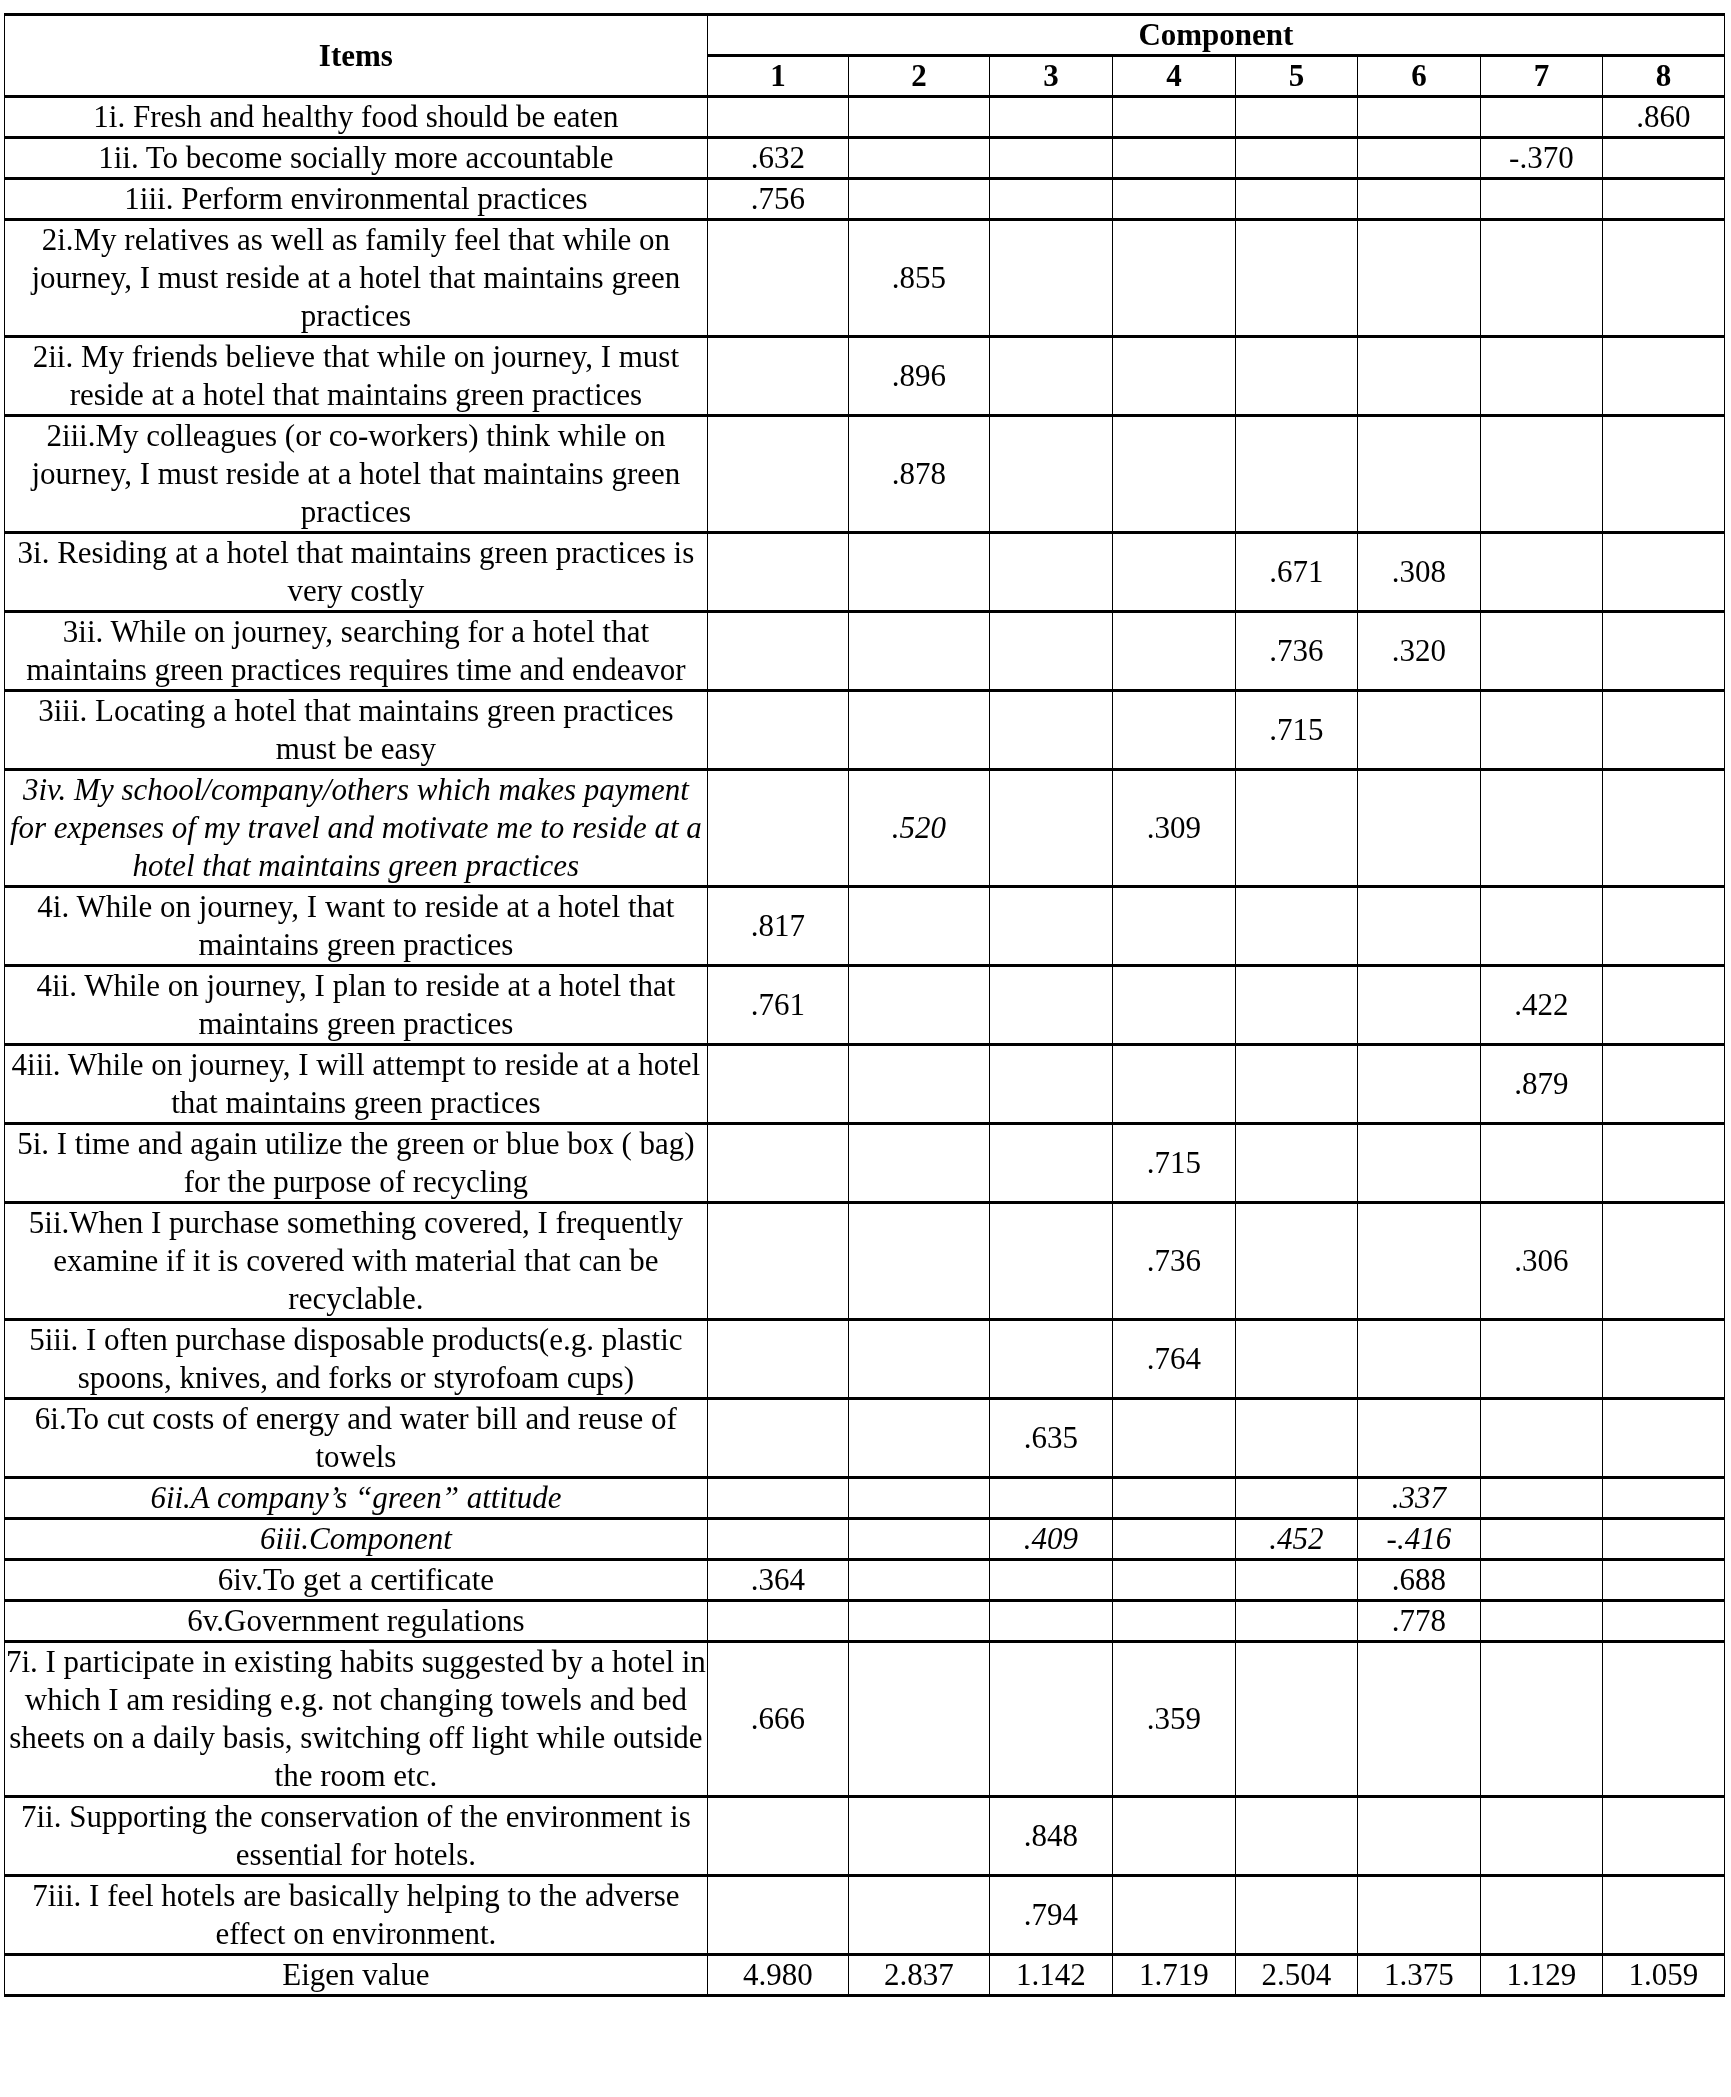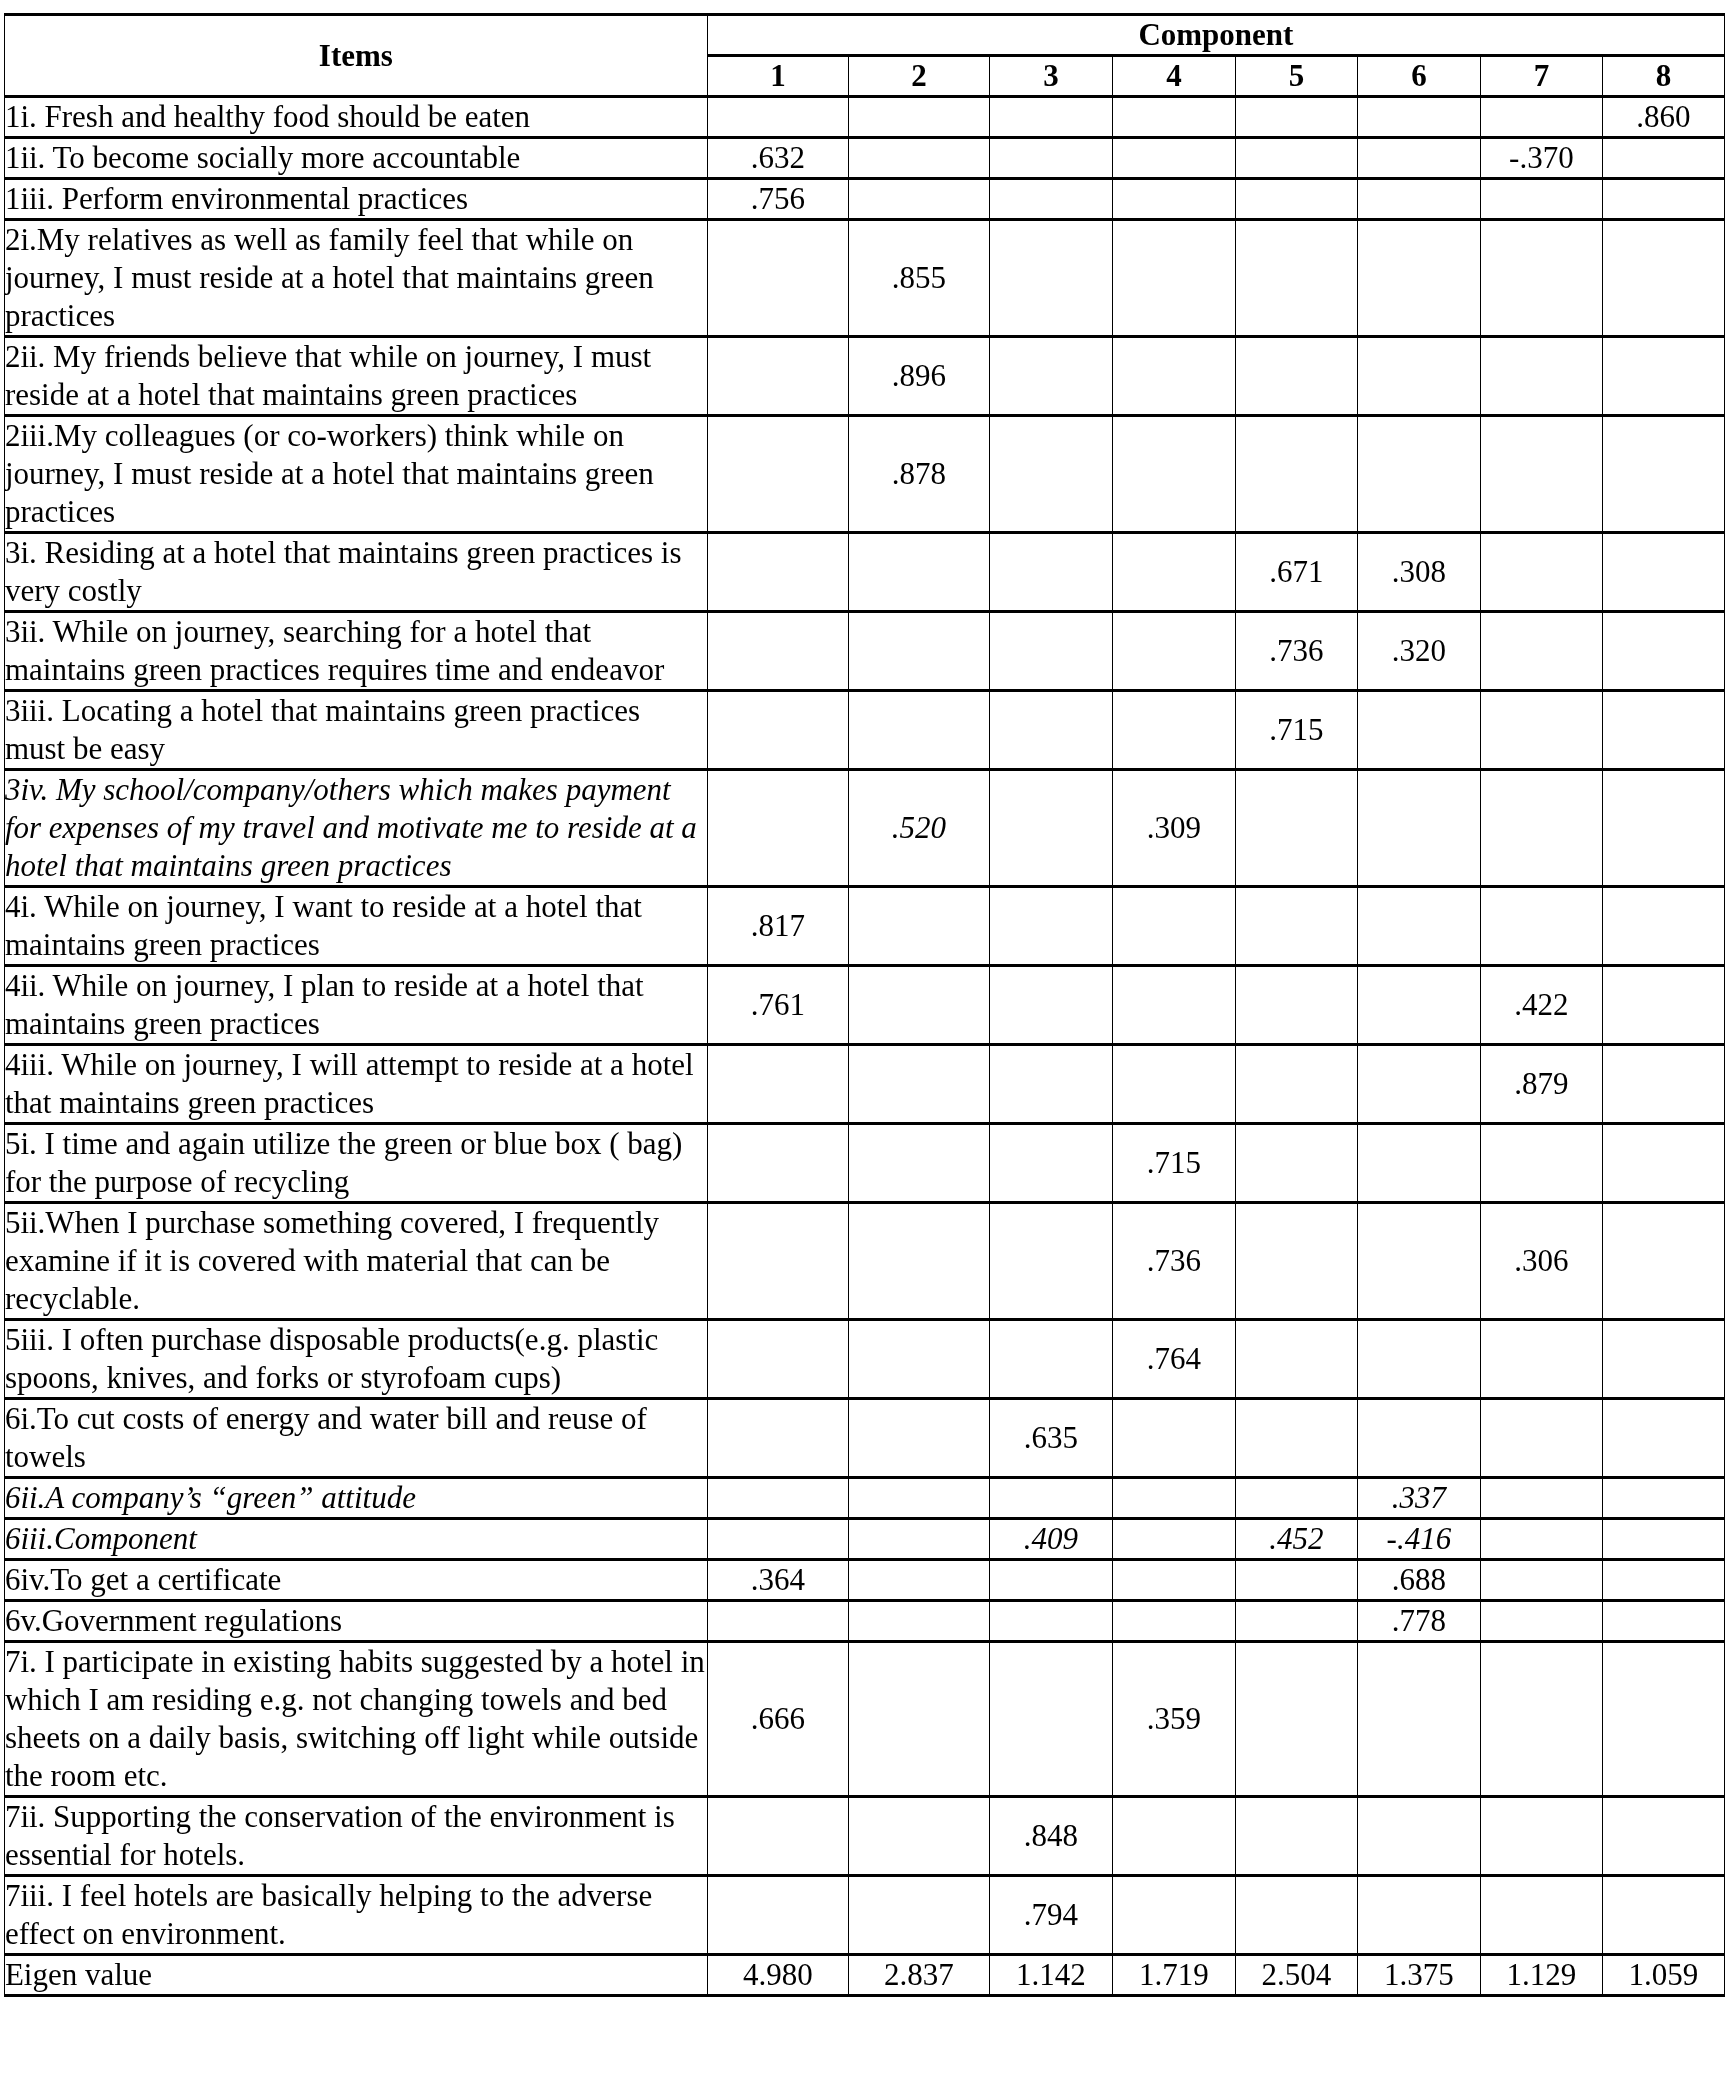--- a/index.html
+++ b/index.html
@@ -21,21 +21,21 @@
     border-right: 1.6px solid #000;
     border-top: 3.1px solid #000;
     border-bottom: 3.1px solid #000;
     padding: 0;
     vertical-align: middle;
   }
   table.loadings th { font-weight: bold; text-align: center; }
   th.items-head { font-size: 31px; }
   th.comp-head { height: 38px; border-bottom: 2.4px solid #000; margin-top: 24px; }
   th.num-head { height: 38px; }
-  td.item { text-align: left; padding-left: 15.7px; padding-right: 11px; }
+  td.item { text-align: center; padding-left: 15.7px; padding-right: 11px; }
   td.val { text-align: center; }
   .ital { font-style: italic; margin-top: 8px; }
   tr.outer-top th { border-top: 3.9px solid #000; }
   tr.eigen td { border-bottom: 3.9px solid #000; }
 </style>
 </head>
 <body>
 
 <table class="loadings">
   <colgroup>

